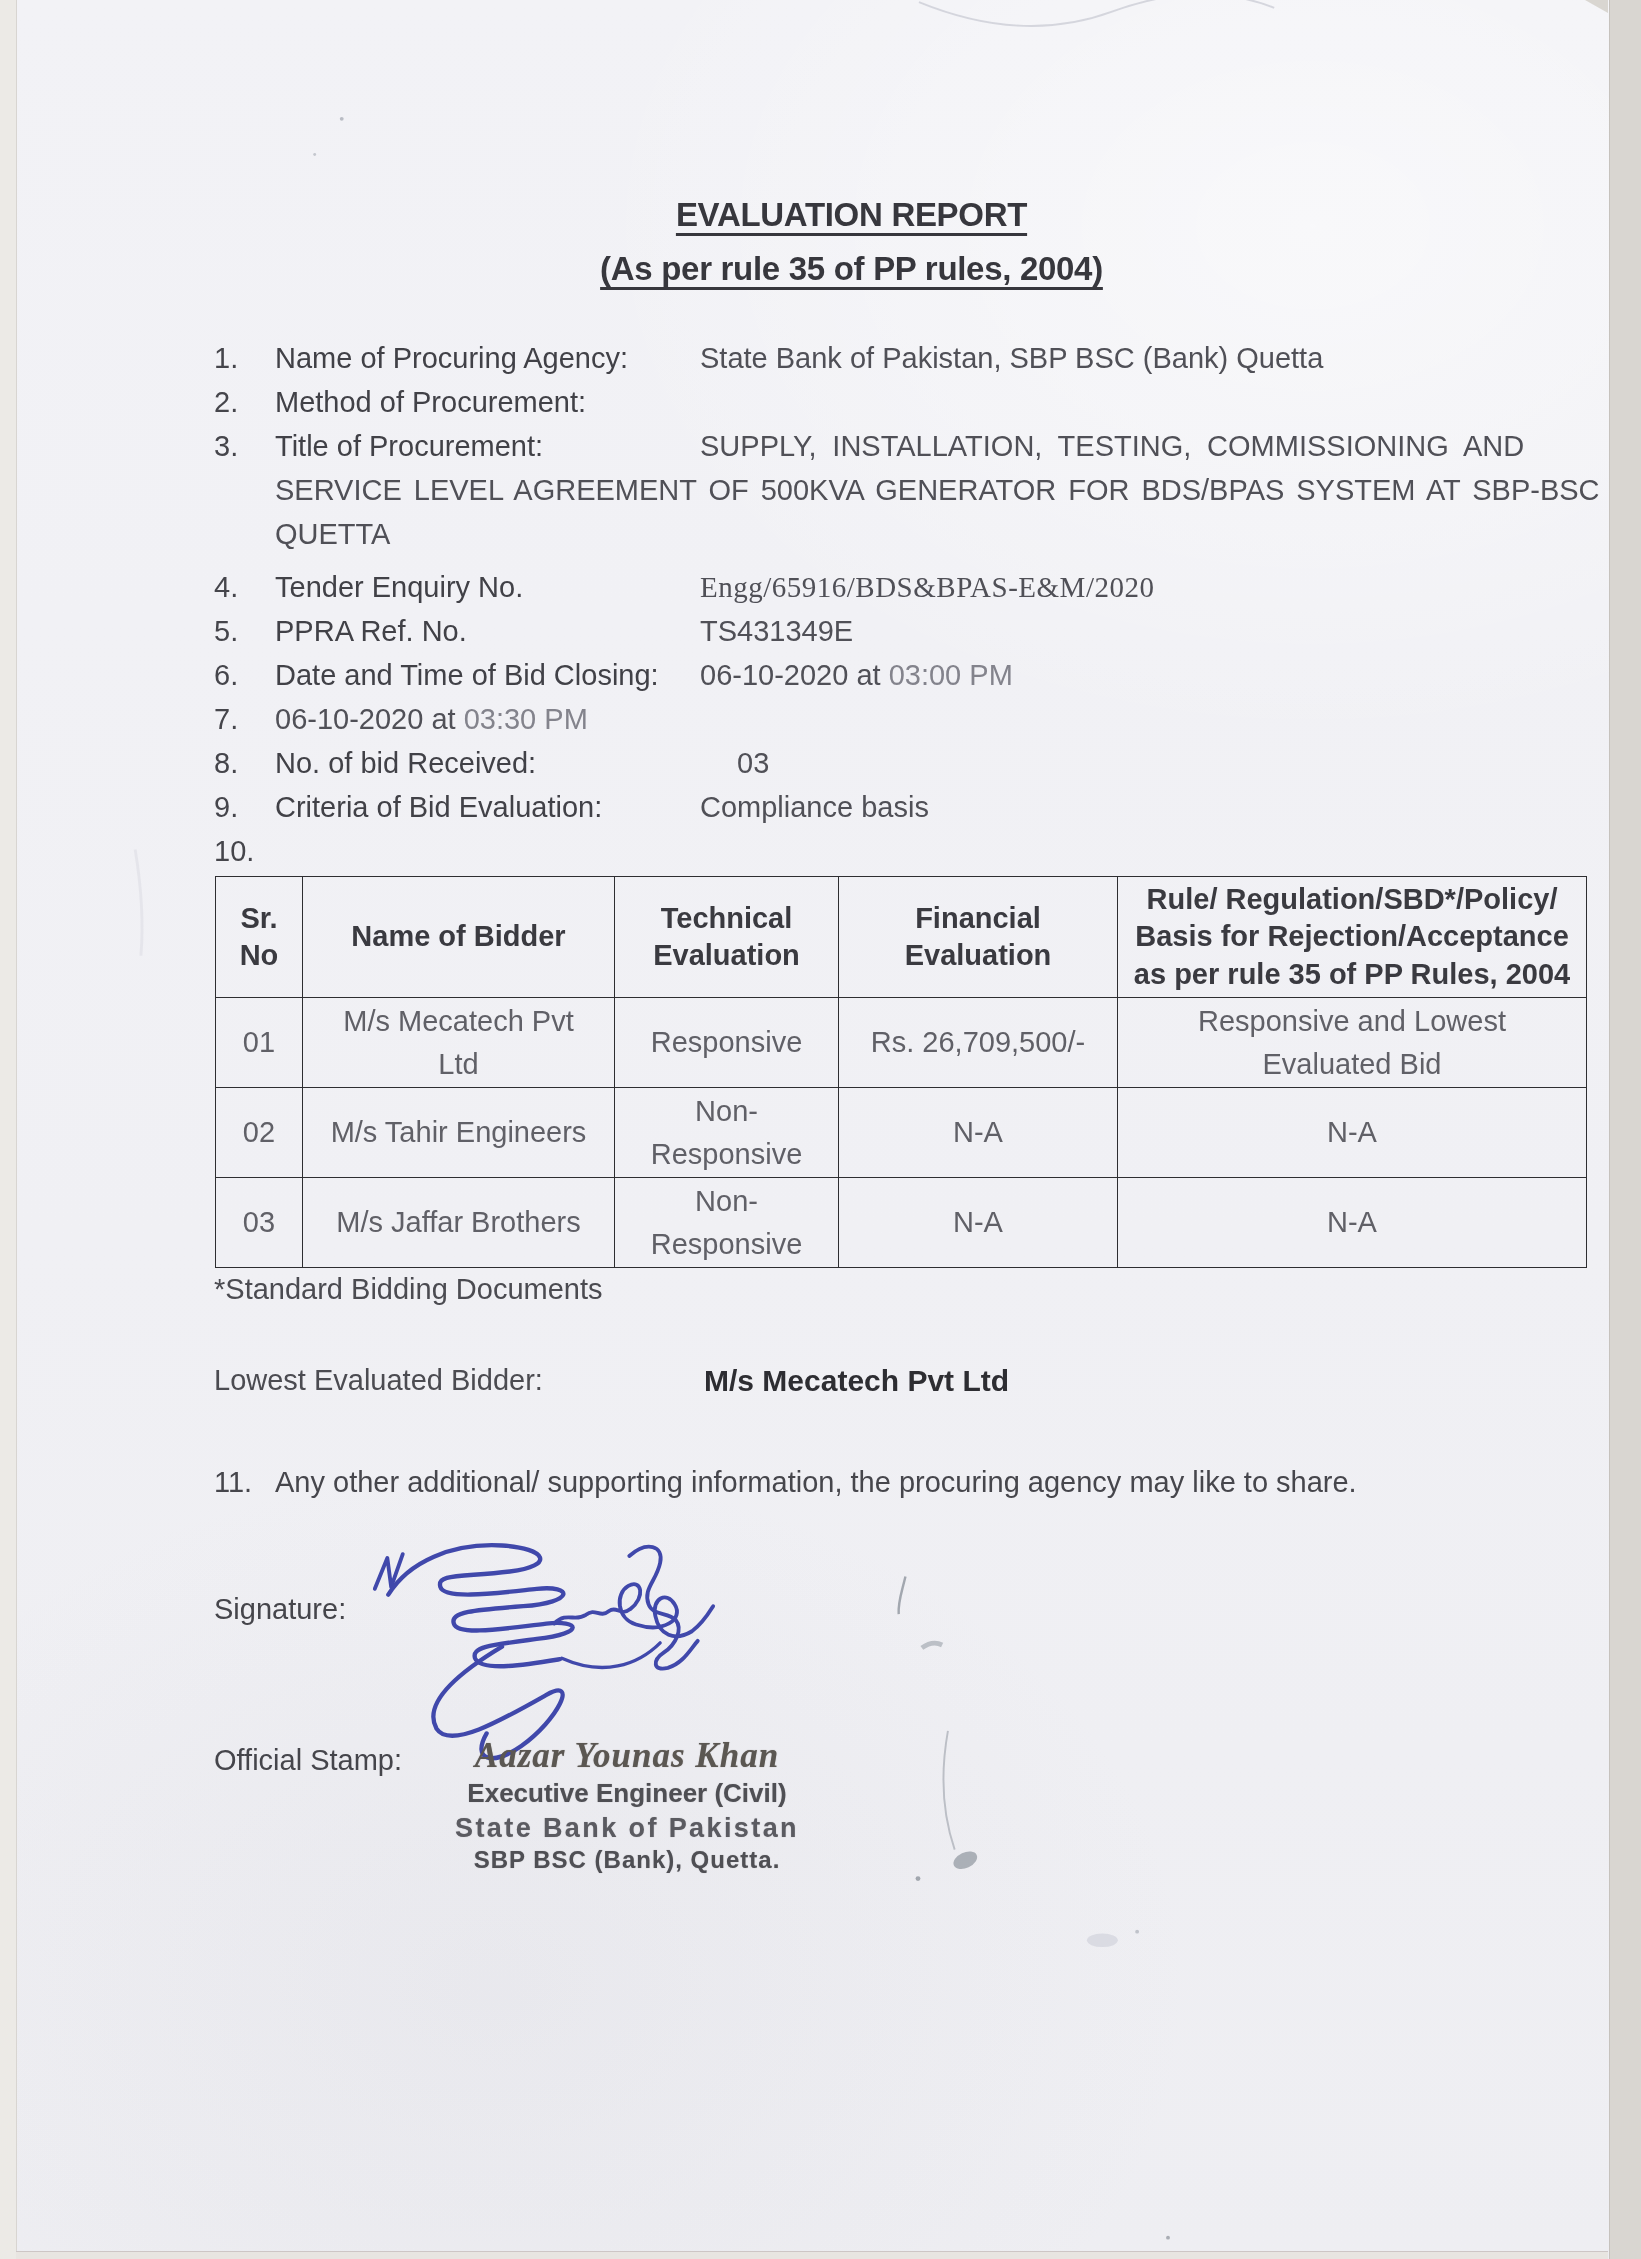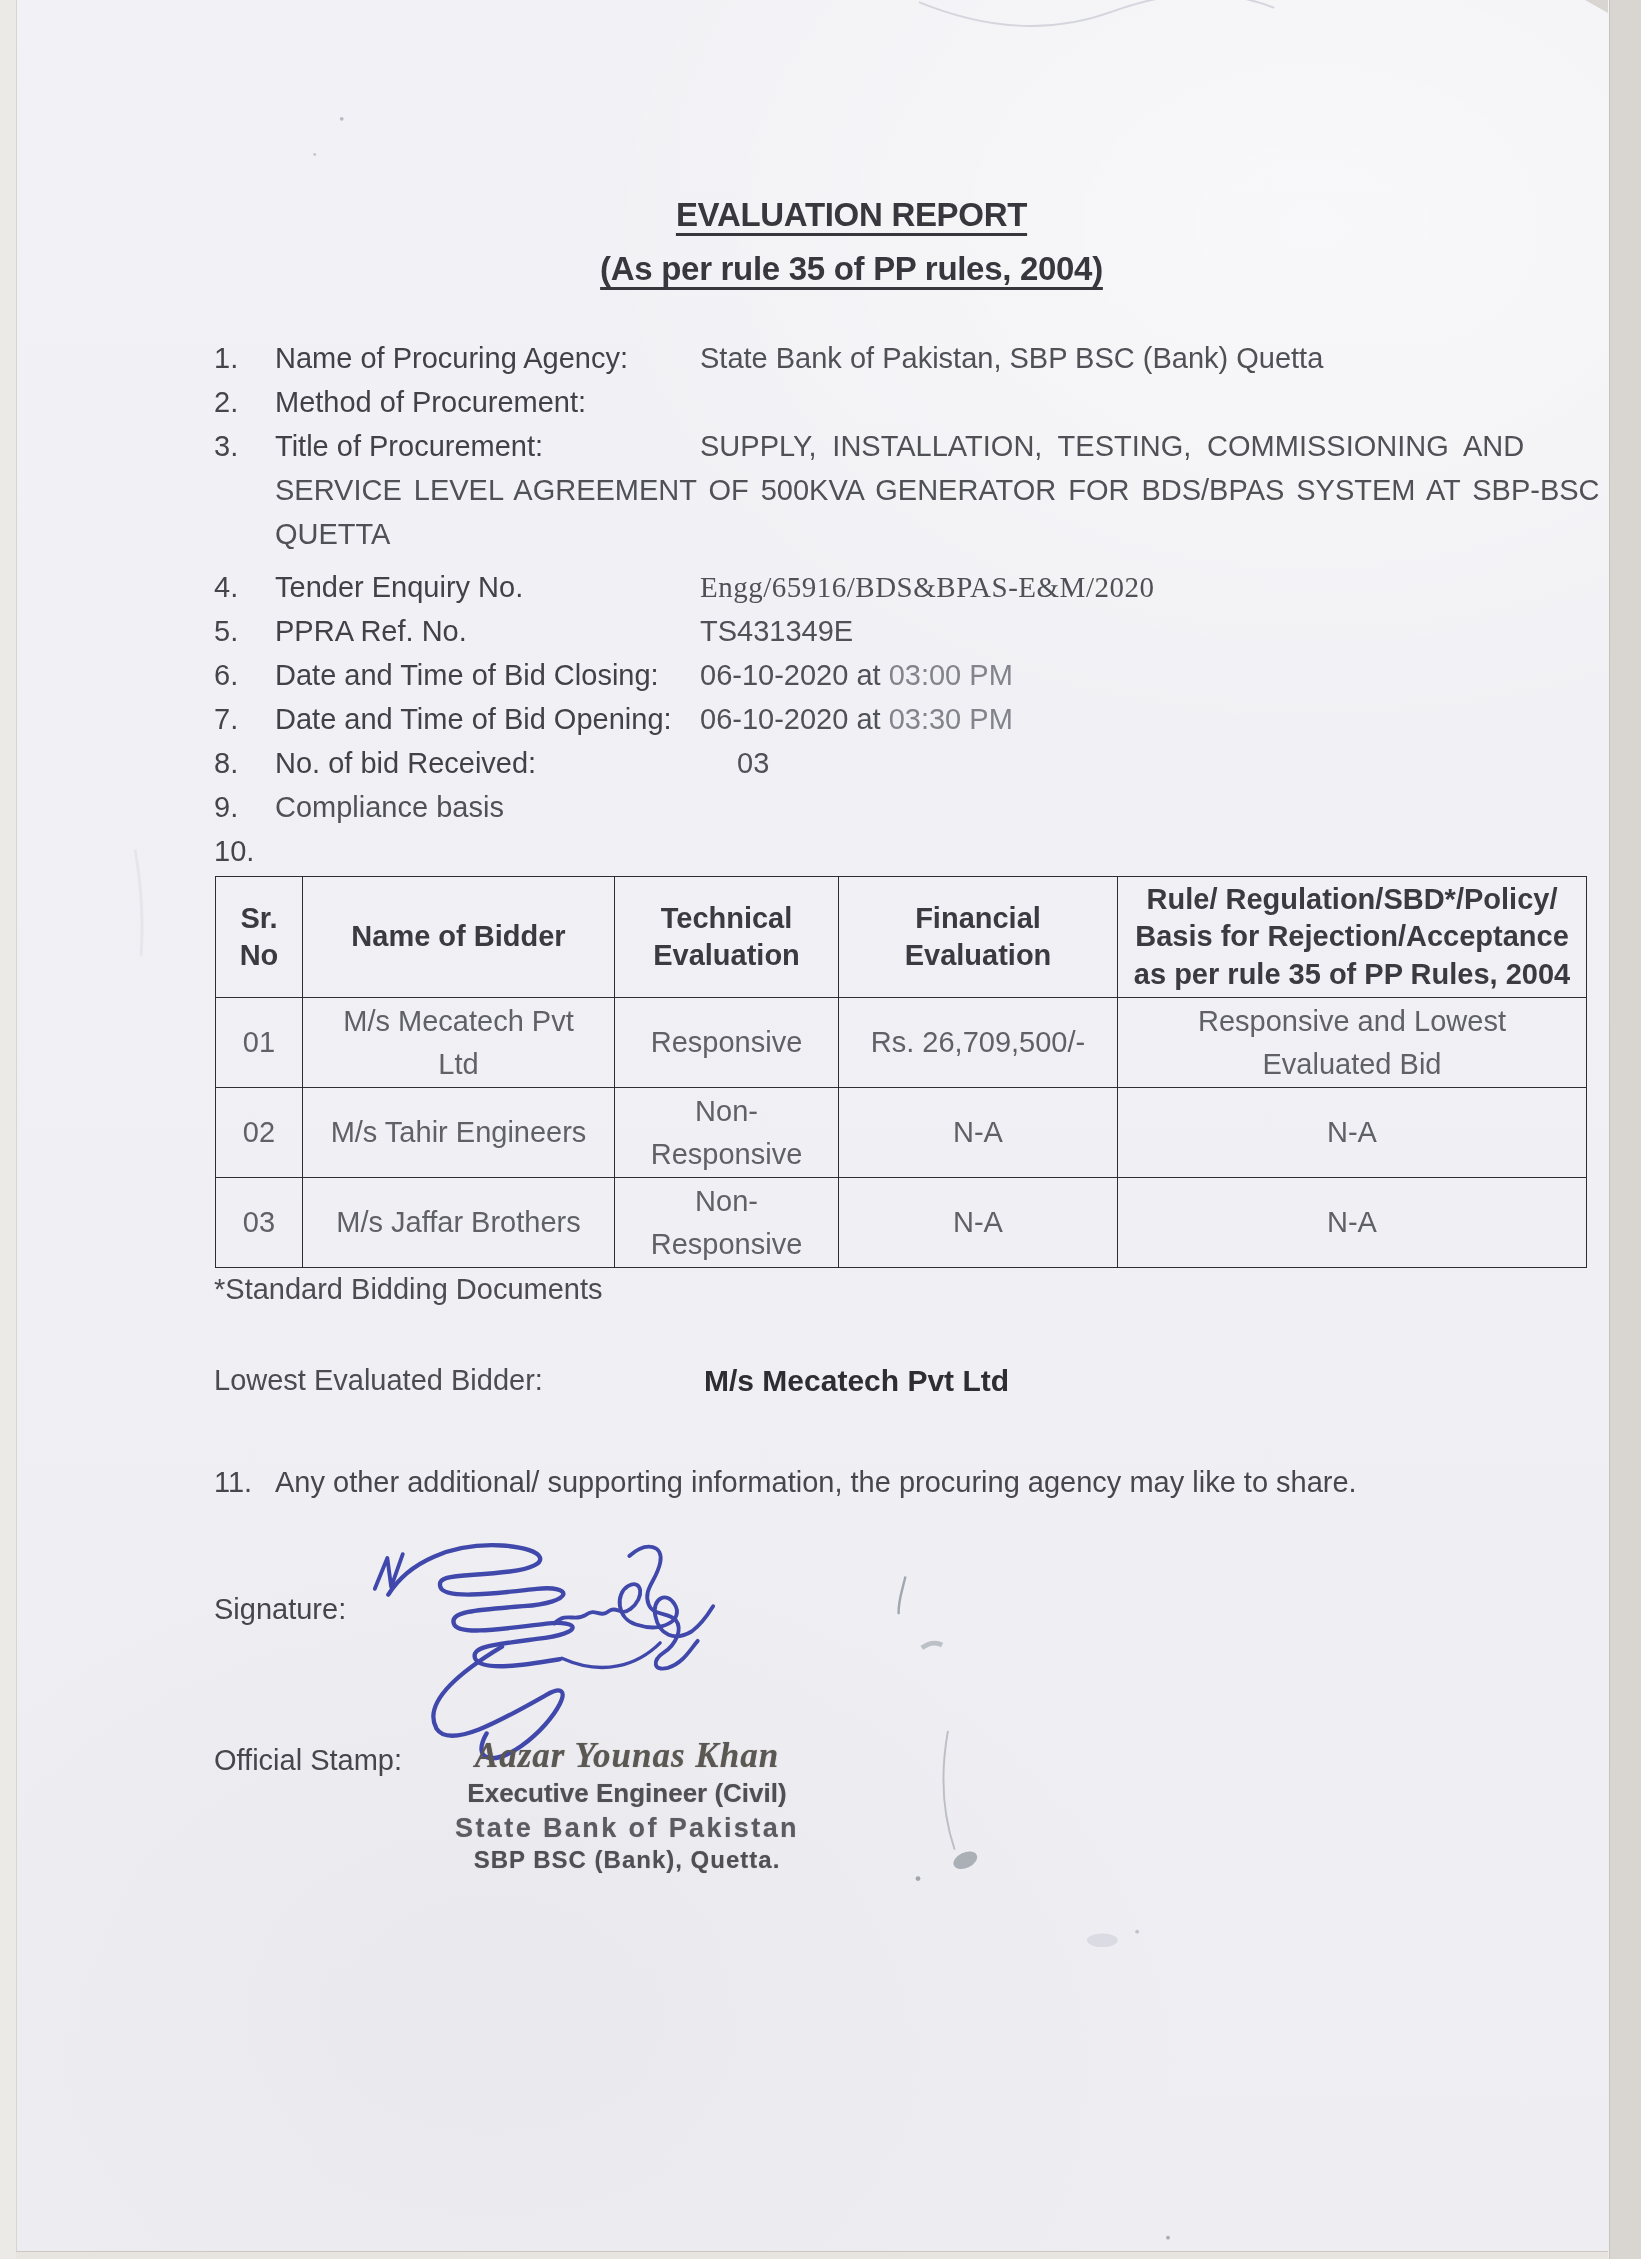--- a/index.html
+++ b/index.html
@@ -105,30 +105,30 @@
       <span class="lab">PPRA Ref. No.</span>
       <span class="val">TS431349E</span>
     </div>
     <div class="li">
       <span class="num">6.</span>
       <span class="lab">Date and Time of Bid Closing:</span>
       <span class="val"><span>06-10-2020 at</span> <span class="muted">03:00 PM</span></span>
     </div>
     <div class="li">
       <span class="num">7.</span>
-      <span class="lab">Date and Time of Bid Opening:</span>
       <span class="val"><span>06-10-2020 at</span> <span class="muted">03:30 PM</span></span>
     </div>
     <div class="li">
       <span class="num">8.</span>
       <span class="lab">No. of bid Received:</span>
       <span class="val pad-val">03</span>
     </div>
     <div class="li">
       <span class="num">9.</span>
+      <span class="lab">Criteria of Bid Evaluation:</span>
       <span class="val muted">Compliance basis</span>
     </div>
     <div class="li">
       <span class="num">10.</span>
       <span class="val"></span>
     </div>
   </div>
 
   <table class="bid">
     <colgroup>

